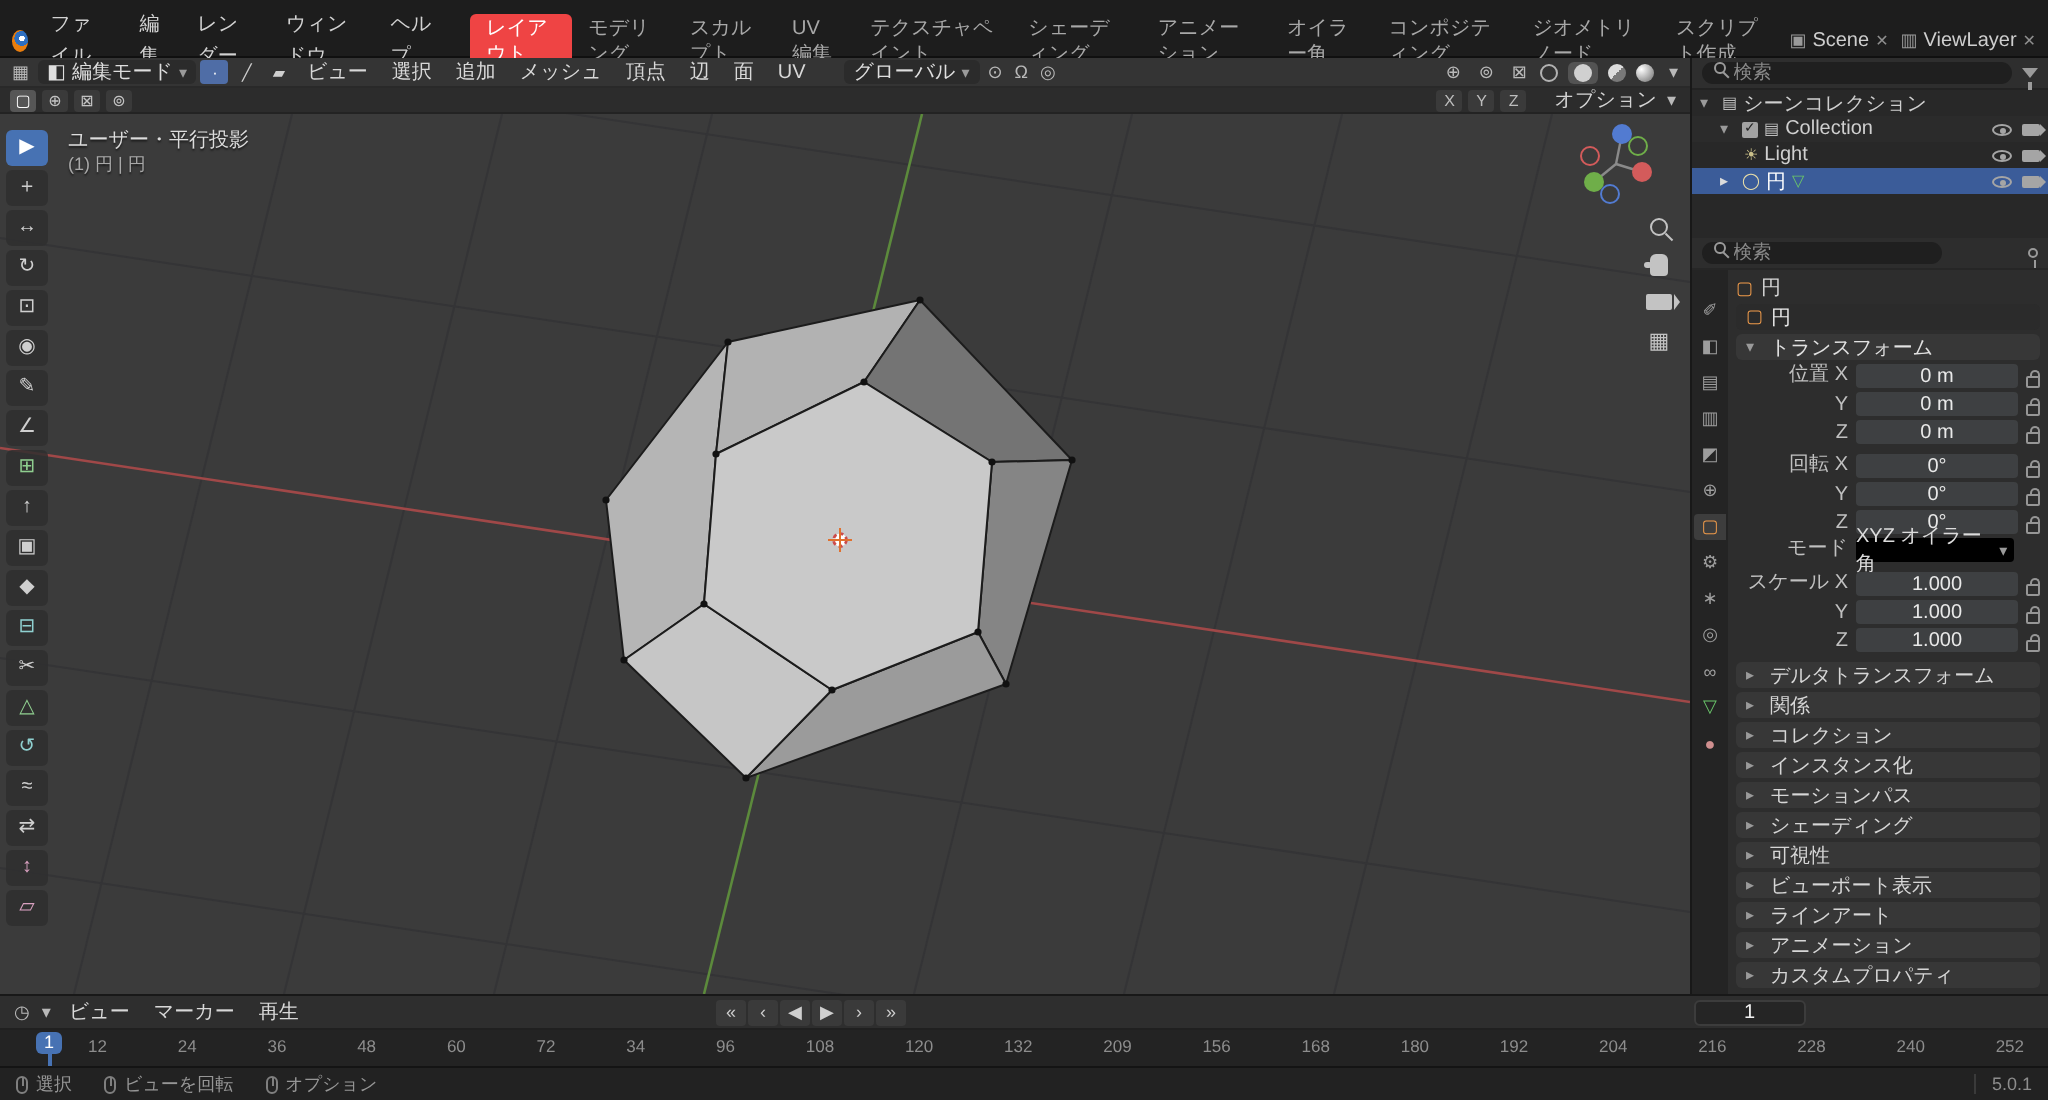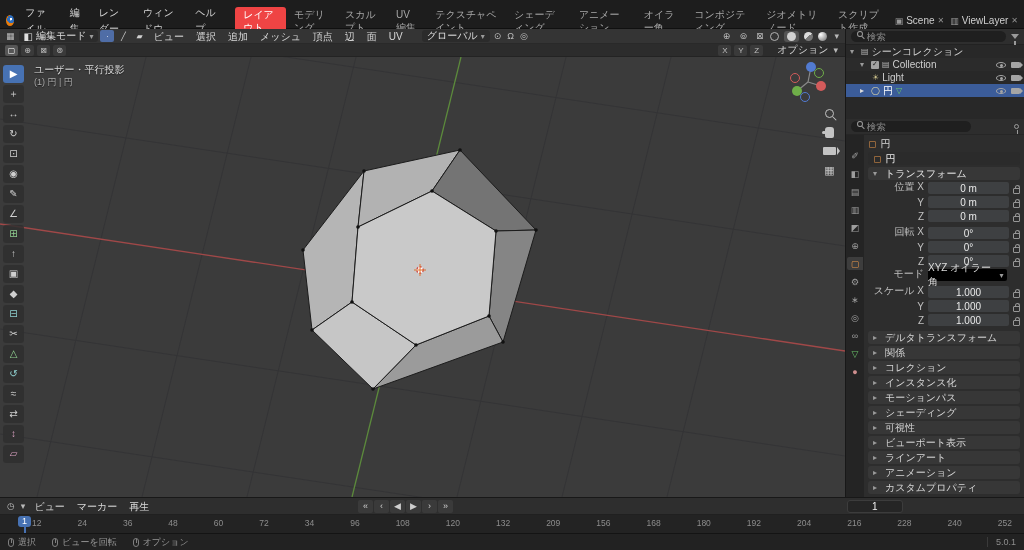--- a/index.html
+++ b/index.html
@@ -116,21 +116,21 @@
 
   
   #timeline { left:0; top:497px; width:1024px; height:36px; background:#262626; border-top:1px solid #181818; }
   .tl-head { height:17px; background:#2e2e2e; display:flex; align-items:center; gap:2px; padding:0 5px; border-bottom:1px solid #202020; position:relative; }
   .transport { position:absolute; left:358px; top:0; height:17px; display:flex; align-items:center; gap:1px; }
   .tp { width:15px; height:13px; border-radius:2px; color:#cfcfcf; font-size:9px; line-height:13px; text-align:center; background:#3a3a3a; }
   .tl-fields { margin-left:auto; display:flex; align-items:center; gap:4px; padding-right:4px; }
   .tl-frame { width:56px; height:13px; background:#252525; border:1px solid #3c3c3c; border-radius:3px; color:#f0f0f0; display:flex; align-items:center; justify-content:center; }
   .tl-se { height:13px; background:#4b4b4b; border-radius:3px; padding:0 8px; display:flex; gap:5px; color:#ededed;margin-top:40px; }
   .ruler { position:relative; height:18px; background:#232323; }
-  .ticks { position:absolute; left:32px; right:12px; top:3px; display:flex; justify-content:space-between; color:#8d8d8d; font-size:8.5px;text-align:right; }
+  .ticks { position:absolute; left:44px; right:12px; top:3px; display:flex; justify-content:space-between; color:#8d8d8d; font-size:8.5px;text-align:right; }
   .playhead { position:absolute; left:18px; top:1px; display:flex; flex-direction:column; align-items:center; }
   .ph-pill { background:#4772b3; color:#fff; border-radius:3px; padding:0 4px; height:11px; line-height:11px; font-size:9px; }
   .ph-line { width:2px; height:6px; background:#4772b3; }
 
   
   #statusbar { left:0; top:533px; width:1024px; height:17px; background:#222222; border-top:1px solid #141414; display:flex; align-items:center; gap:16px; padding:0 8px; color:#969696; font-size:9px; }
   .st-item { display:flex; align-items:center; gap:4px; }
   .st-right { margin-left:auto; border-left:1px solid #3a3a3a; padding-left:8px; color:#8d8d8d; }
 </style>
 </head>

